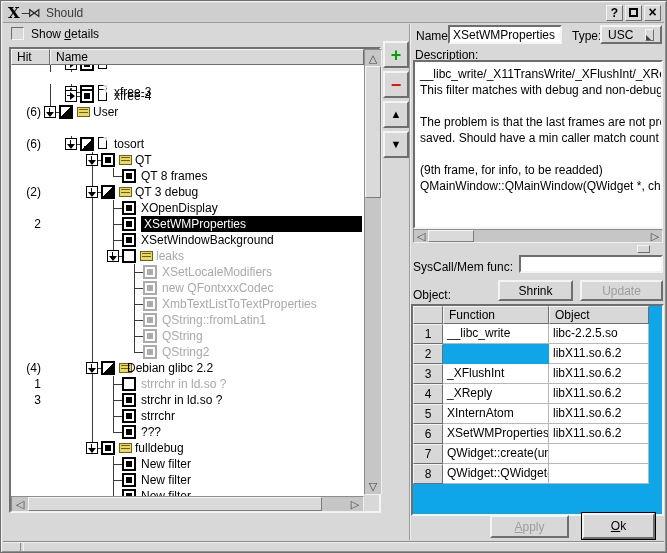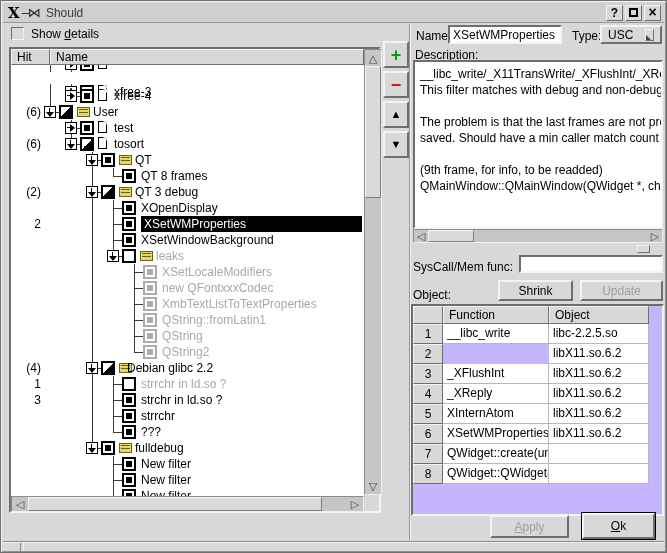--- a/index.html
+++ b/index.html
@@ -123,21 +123,21 @@
   .grip{position:absolute;left:636px;top:244px;width:13px;height:8px;background:#d8d8d8;
     border-top:1px solid #f4f4f4;border-left:1px solid #f4f4f4;
     border-bottom:1px solid #6e6e6e;border-right:1px solid #6e6e6e;}
   .btn{position:absolute;background:#d8d8d8;
     border-top:2px solid #f4f4f4;border-left:2px solid #f4f4f4;
     border-bottom:2px solid #6e6e6e;border-right:2px solid #6e6e6e;
     display:flex;align-items:center;justify-content:center;font-size:12px;}
   .btn.disabled{color:#9e9e9e;}
   .btn.default{outline:1px solid #000;}
   
-  .stackframe{position:absolute;left:410px;top:303px;width:253px;height:212px;background:#c4b5fd;
+  .stackframe{position:absolute;left:410px;top:303px;width:253px;height:212px;background:#0ea5e9;
     border-top:2px solid #6e6e6e;border-left:2px solid #6e6e6e;
     border-bottom:2px solid #f4f4f4;border-right:2px solid #f4f4f4;overflow:hidden;}
   .hcell{position:absolute;top:0;height:18px;background:#d8d8d8;
     border-top:1px solid #f4f4f4;border-left:1px solid #f4f4f4;
     border-right:1px solid #6e6e6e;border-bottom:1px solid #6e6e6e;
     padding:1px 5px;font-size:12px;}
   .srow{position:absolute;left:0;width:249px;height:20px;}
   .ncell{position:absolute;left:0;top:0;width:30px;height:20px;background:#d8d8d8;
     border-top:1px solid #f4f4f4;border-left:1px solid #f4f4f4;
     border-right:1px solid #6e6e6e;border-bottom:1px solid #6e6e6e;
@@ -207,28 +207,20 @@
         </div>
         <div class="trow" style="top: 39px;">
           <span class="hit">(6)</span>
           <i class="vl" style="left: 39px; top: 0px; height: 8px;"></i>
           <i class="hl" style="left: 39px; width: 10px;"></i>
           <span class="exp expanded" style="left: 33px;"></span>
           <span class="cb partial" style="left: 48px;"></span>
           <span class="ticon folder" style="left: 66px;"></span>
           <span class="lbl" style="left: 82px;">User</span>
         </div>
-        <div class="trow" style="top: 55px;">
-          <i class="vl" style="left: 60px; top: 0px; height: 16px;"></i>
-          <i class="hl" style="left: 60px; width: 10px;"></i>
-          <span class="exp collapsed" style="left: 54px;"></span>
-          <span class="cb checked" style="left: 69px;"></span>
-          <span class="ticon doc" style="left: 87px;"></span>
-          <span class="lbl" style="left: 103px;">test</span>
-        </div>
         <div class="trow" style="top: 71px;">
           <span class="hit">(6)</span>
           <i class="vl" style="left: 60px; top: 0px; height: 8px;"></i>
           <i class="hl" style="left: 60px; width: 10px;"></i>
           <span class="exp expanded" style="left: 54px;"></span>
           <span class="cb partial" style="left: 69px;"></span>
           <span class="ticon doc" style="left: 87px;"></span>
           <span class="lbl" style="left: 103px;">tosort</span>
         </div>
         <div class="trow" style="top: 87px;">

